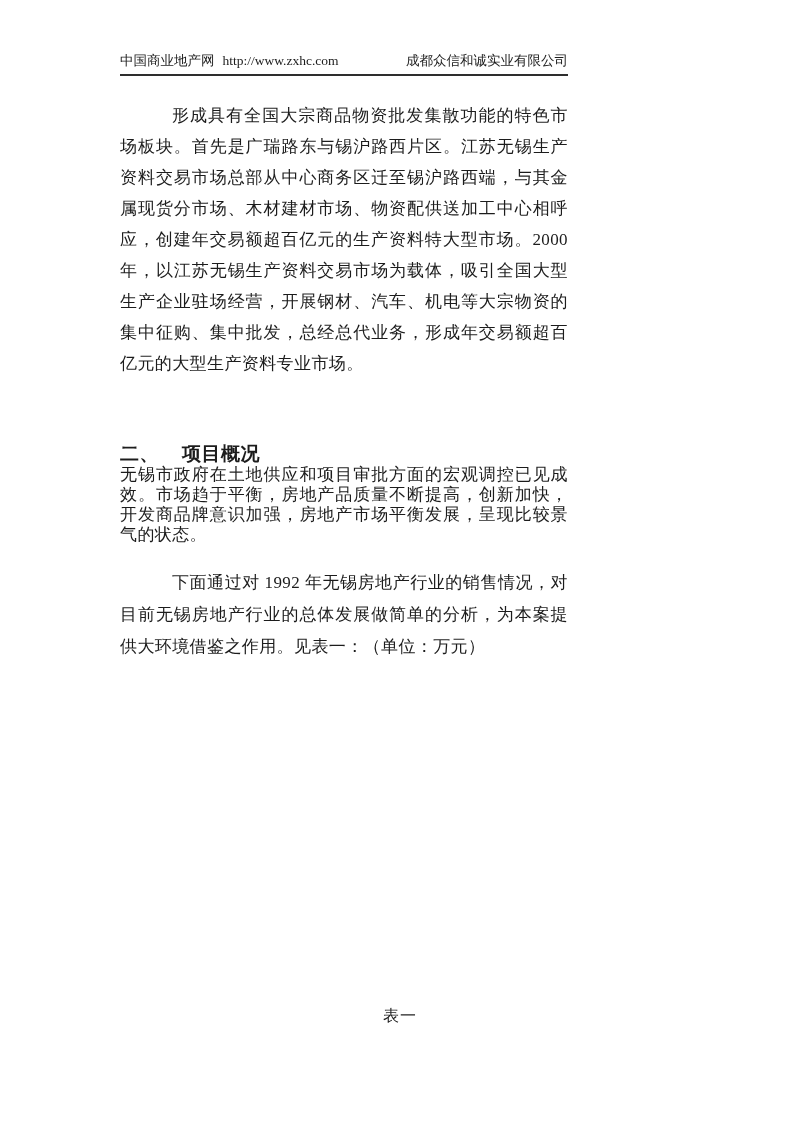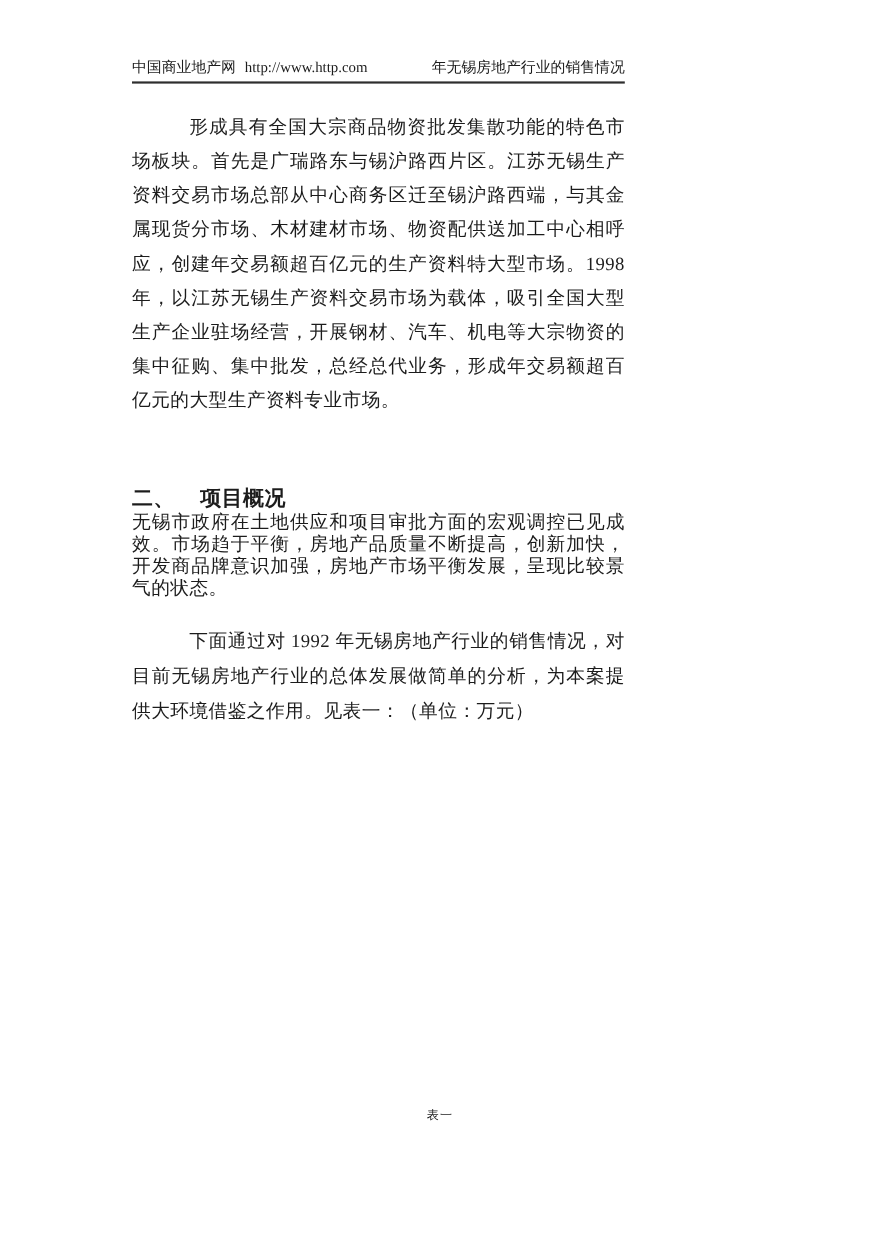--- a/index.html
+++ b/index.html
@@ -81,37 +81,37 @@
     margin-top: 22px;
     line-height: 32px;
     text-indent: 52px;
   }
   .caption {
     position: absolute;
     top: 1006px;
     left: 120px;
     width: 560px;
     text-align: center;
-    font-size: 11px;
+    font-size: 16px;
     letter-spacing: 1px;
   }
 </style>
 </head>
 <body>
 
 <div class="page">
 
   <div class="hdr">
-    <span class="left"><span>中国商业地产网</span><span>http://www.http.com</span></span>
-    <span class="right">年无锡房地产行业的销售情况</span>
+    <span class="left"><span>中国商业地产网</span><span>http://www.zxhc.com</span></span>
+    <span class="right">成都众信和诚实业有限公司</span>
   </div>
 
   <div>
 
-    <p class="para p1">形成具有全国大宗商品物资批发集散功能的特色市场板块。首先是广瑞路东与锡沪路西片区。江苏无锡生产资料交易市场总部从中心商务区迁至锡沪路西端，与其金属现货分市场、木材建材市场、物资配供送加工中心相呼应，创建年交易额超百亿元的生产资料特大型市场。1998 年，以江苏无锡生产资料交易市场为载体，吸引全国大型生产企业驻场经营，开展钢材、汽车、机电等大宗物资的集中征购、集中批发，总经总代业务，形成年交易额超百亿元的大型生产资料专业市场。</p>
+    <p class="para p1">形成具有全国大宗商品物资批发集散功能的特色市场板块。首先是广瑞路东与锡沪路西片区。江苏无锡生产资料交易市场总部从中心商务区迁至锡沪路西端，与其金属现货分市场、木材建材市场、物资配供送加工中心相呼应，创建年交易额超百亿元的生产资料特大型市场。2000 年，以江苏无锡生产资料交易市场为载体，吸引全国大型生产企业驻场经营，开展钢材、汽车、机电等大宗物资的集中征购、集中批发，总经总代业务，形成年交易额超百亿元的大型生产资料专业市场。</p>
 
     <h2 class="sec">
       <span class="num">二、</span><span>项目概况</span>
     </h2>
 
 
     <p class="para p2">无锡市政府在土地供应和项目审批方面的宏观调控已见成效。市场趋于平衡，房地产品质量不断提高，创新加快，开发商品牌意识加强，房地产市场平衡发展，呈现比较景气的状态。</p>
 
     <p class="para p3">下面通过对 1992 年无锡房地产行业的销售情况，对目前无锡房地产行业的总体发展做简单的分析，为本案提供大环境借鉴之作用。见表一：（单位：万元）</p>
 

